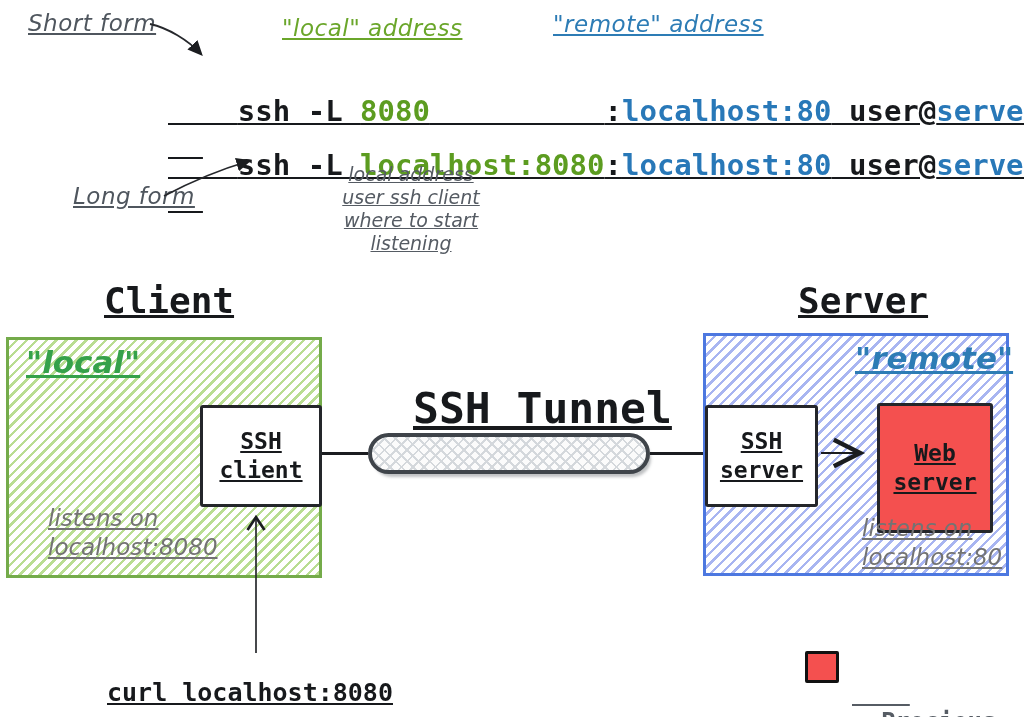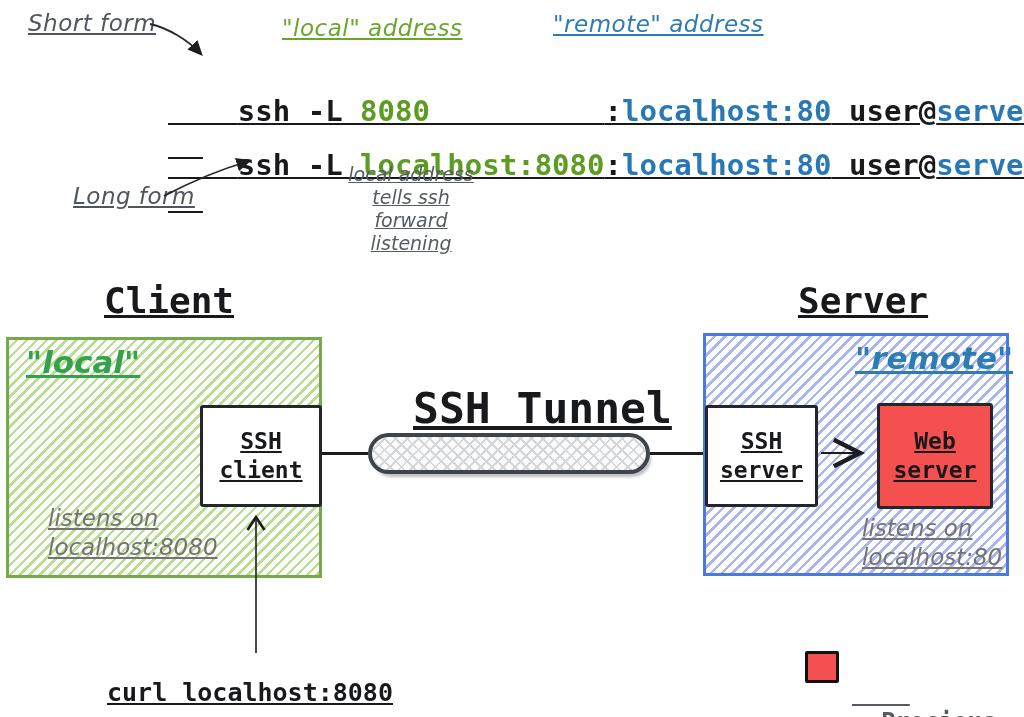--- a/index.html
+++ b/index.html
@@ -73,21 +73,22 @@
   </div>
 
   <div class="abs mono cmd" style="left:168px;top:114px;">
     <span>ssh -L </span><span class="tok-green">localhost:8080</span><span>:</span><span class="tok-blue">localhost:80</span><span> user@</span><span class="tok-blue">server</span>
   </div>
 
   <div class="abs hand form-label" style="left:30px;top:183px;margin-left:43px;">Long form</div>
 
   <div class="abs hand note" style="left:313px;top:163px;width:148px;margin-left:24px;">
     <div>local address</div>
-    <div>tells ssh forward</div>
+    <div>user ssh client</div>
+    <div>where to start</div>
     <div>listening</div>
   </div>
 
 
   <div class="abs mono heading" style="left:104px;top:280px;">Client</div>
 
   <div class="abs mono heading" style="left:798px;top:280px;">Server</div>
 
   <div class="abs mono heading tunnel-heading" style="left:413px;top:383px;">SSH Tunnel</div>
 
@@ -111,21 +112,21 @@
 
   <div class="abs zone zone-blue" style="left:703px;top:333px;width:306px;height:243px;"></div>
 
   <div class="abs hand tag tag-blue" style="left:855px;top:340px;width:150px;">"remote"</div>
 
   <div class="abs mono node" style="left:705px;top:405px;width:113px;height:102px;">
     <div>SSH</div>
     <div>server</div>
   </div>
 
-  <div class="abs mono node node-red" style="left:877px;top:403px;width:116px;height:106px;">
+  <div class="abs mono node node-red" style="left:877px;top:403px;width:116px;height:130px;">
     <div>Web</div>
     <div>server</div>
   </div>
 
   <div class="abs hand listens" style="left:862px;top:514px;">
     <div>listens on</div>
     <div>localhost:80</div>
   </div>
 
   <div class="abs mono curl" style="left:107px;top:678px;">curl localhost:8080</div>

